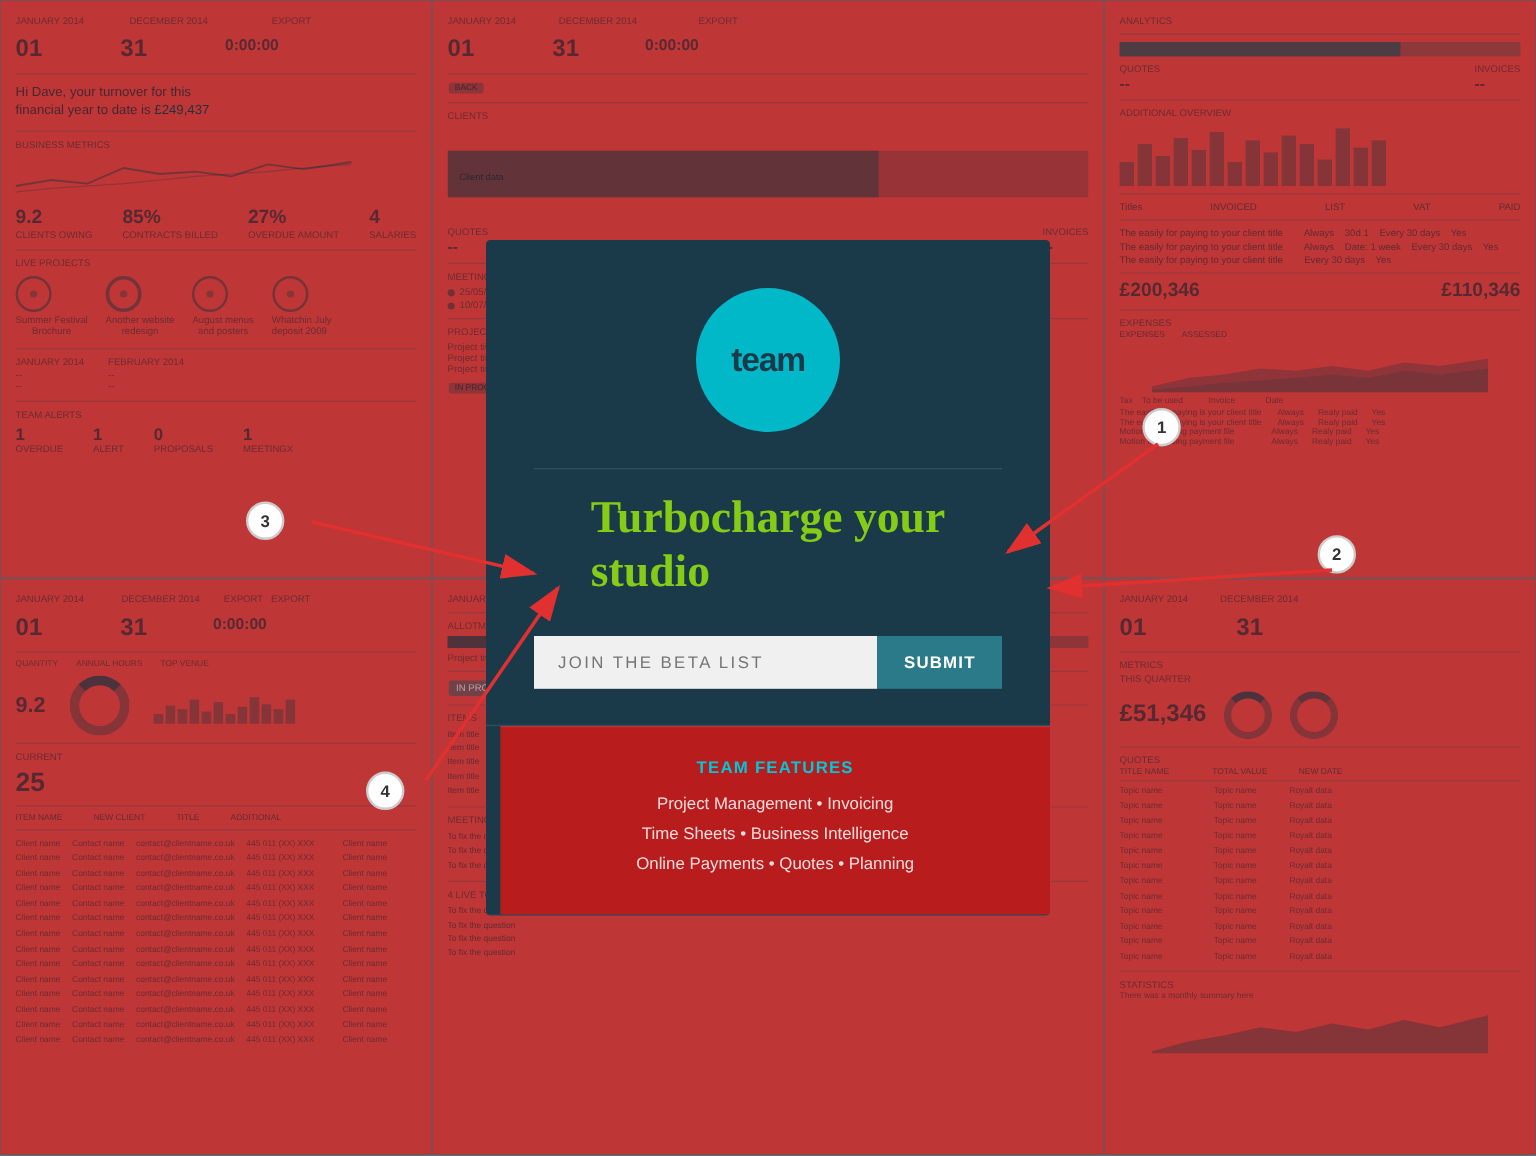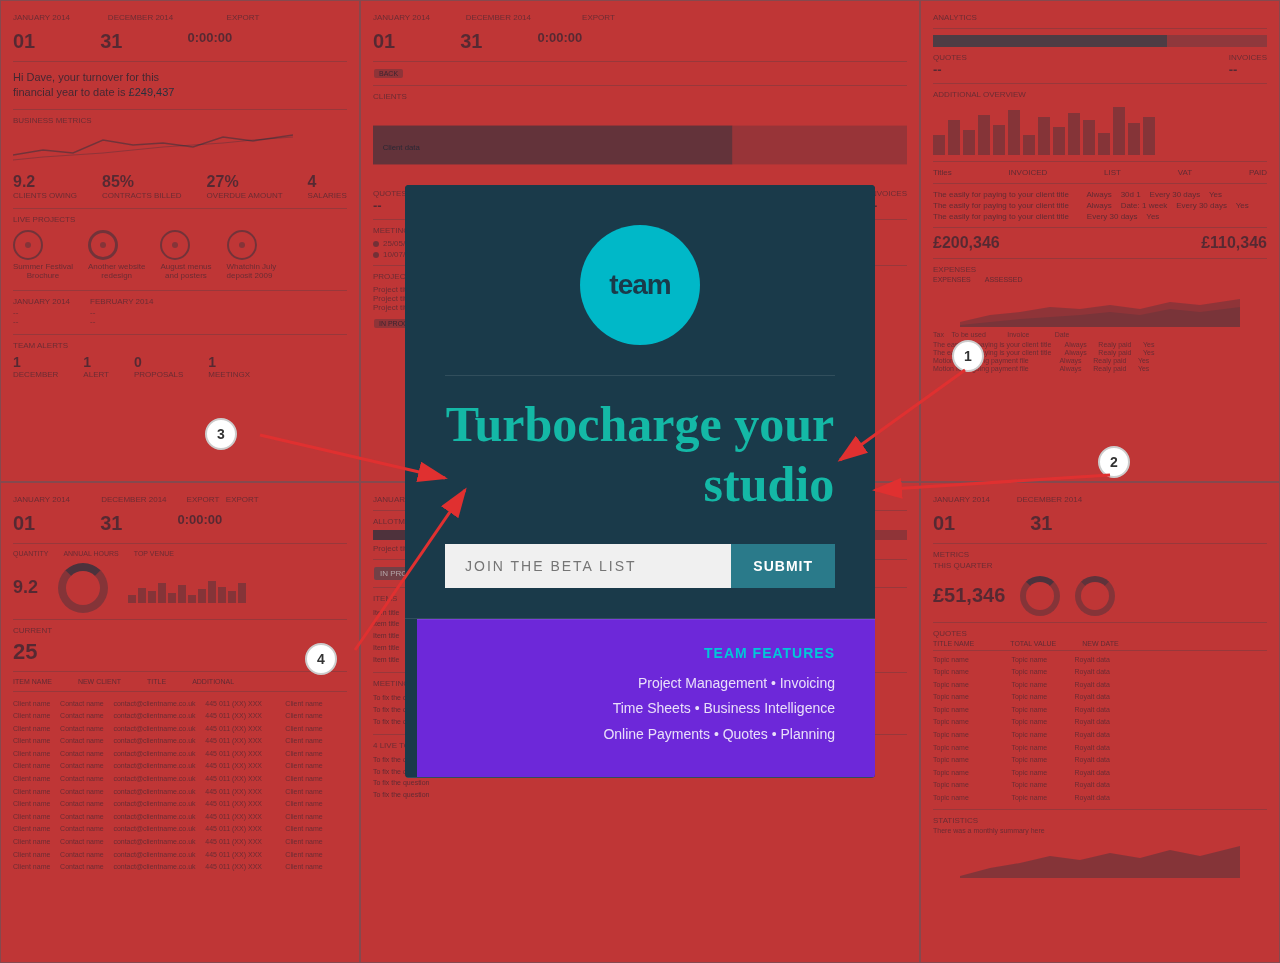--- a/index.html
+++ b/index.html
@@ -120,24 +120,24 @@
     }
 
     .modal-divider {
       border: none;
       border-top: 1px solid rgba(255,255,255,0.1);
       width: 100%;
       margin: 0;
     }
 
     .modal-headline {
-      color: #14b8a6;
-      font-size: 50px;
+      color: #84cc16;
+      font-size: 38px;
       font-weight: bold;
-      text-align: right;
+      text-align: left;
       line-height: 1.2;
       font-family: Georgia, serif;
       margin-bottom: 30px;
     }
 
     .modal-form {
       width: 100%;
       display: flex;
       gap: 0;
       margin-bottom: 0;
@@ -161,23 +161,23 @@
       border: none;
       padding: 14px 22px;
       font-size: 14px;
       font-weight: bold;
       letter-spacing: 1px;
       cursor: pointer;
       text-transform: uppercase;
     }
 
     .modal-bottom {
-      background: #6d28d9;
+      background: #b91c1c;
       padding: 25px 40px 30px;
-      text-align: right;
+      text-align: center;
       border-top: 1px solid rgba(255,255,255,0.1);
       margin-left: 12px;
     }
 
     .features-title {
       color: #00c8d8;
       font-size: 14px;
       font-weight: bold;
       text-transform: uppercase;
       letter-spacing: 1px;
@@ -398,21 +398,21 @@
             <div class="bg-subtext">FEBRUARY 2014</div>
             <div class="bg-subtext" style="margin-top:2px">--</div>
             <div class="bg-subtext">--</div>
           </div>
       </div>
       <div class="bg-line" style="margin-top:8px"></div>
       <div class="bg-subtext">TEAM ALERTS</div>
       <div style="display:flex; gap:25px; margin-top:4px;">
         <div>
             <div class="bg-num" style="font-size:14px">1</div>
-            <div class="bg-subtext">DECEMBER</div>
+            <div class="bg-subtext">OVERDUE</div>
           </div>
         <div>
             <div class="bg-num" style="font-size:14px">1</div>
             <div class="bg-subtext">ALERT</div>
           </div>
         <div>
             <div class="bg-num" style="font-size:14px">0</div>
             <div class="bg-subtext">PROPOSALS</div>
           </div>
         <div>

